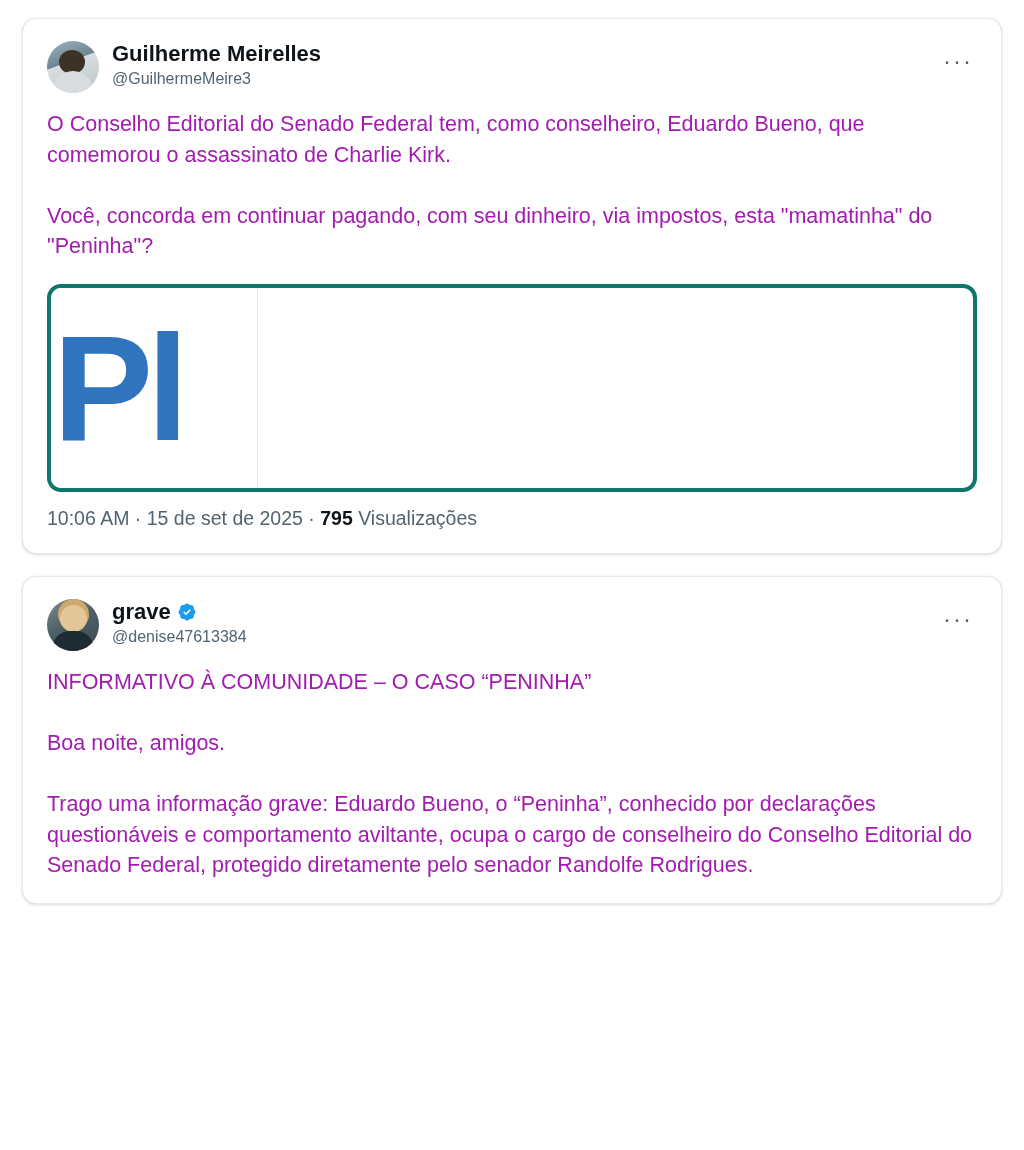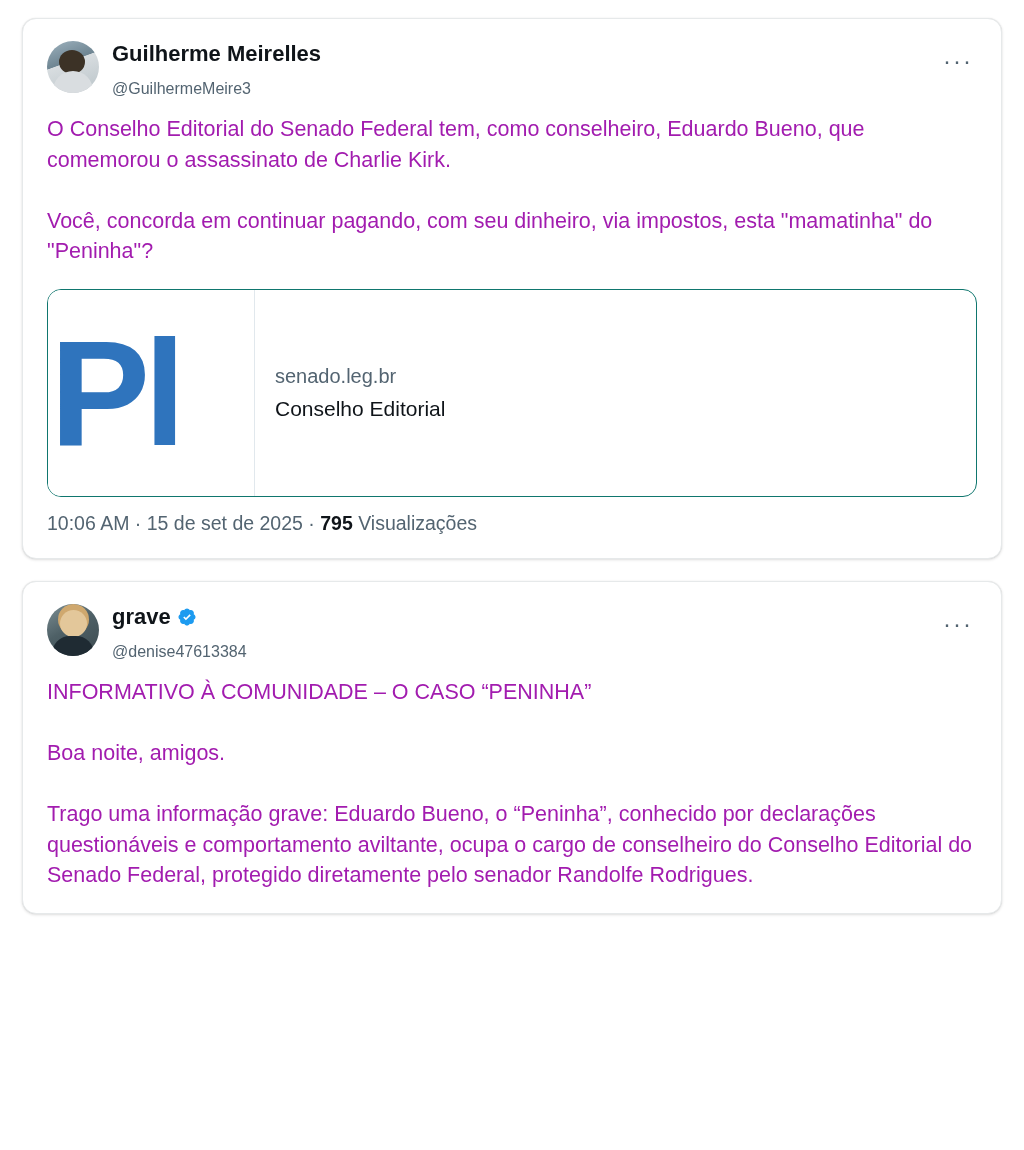--- a/index.html
+++ b/index.html
@@ -81,23 +81,22 @@
     position: absolute;
     left: 5px; bottom: 0;
     width: 42px; height: 20px;
     border-radius: 18px 18px 0 0;
     background: #1f2b33;
   }
 
   .names {
     display: flex;
     flex-direction: column;
-    justify-content: center;
     min-height: 52px;
-    gap: 12px;
+    gap: 2px;
   }
   .display-name {
     font-size: 22px;
     font-weight: bold;
     color: #0f1419;
     line-height: 1.18;
     display: flex;
     align-items: center;
     gap: 6px;
   }
@@ -128,21 +127,21 @@
     margin-top: 16px;
     font-size: 21.5px;
     line-height: 1.42;
     color: #a21caf;
     white-space: pre-wrap;
     word-wrap: break-word;
   }
 
   .link-card {
     margin-top: 22px;
-    border: 1px solid #0f766e;
+    border: 4px solid #0f766e;
     border-radius: 14px;
     overflow: hidden;
     display: flex;
     align-items: stretch;
     height: 208px;
   }
   .link-thumb {
     flex: 0 0 207px;
     border-right: 1px solid #e1e8ed;
     background: #ffffff;
@@ -208,24 +207,20 @@
       <div class="more-btn">···</div>
     </div>
 
     <div class="tweet-body">O Conselho Editorial do Senado Federal tem, como conselheiro, Eduardo Bueno, que comemorou o assassinato de Charlie Kirk.
 
 Você, concorda em continuar pagando, com seu dinheiro, via impostos, esta "mamatinha" do "Peninha"?</div>
 
     <div class="link-card">
       <div class="link-thumb">
         <span class="link-thumb-text">Pl</span>
-      </div>
-      <div class="link-info">
-        <div class="link-domain">senado.leg.br</div>
-        <div class="link-title">Conselho Editorial</div>
       </div>
     </div>
 
     <div class="tweet-meta">
       <span>10:06 AM</span>
       <span>·</span>
       <span>15 de set de 2025</span>
       <span>·</span>
       <b>795</b>
       <span>Visualizações</span>

